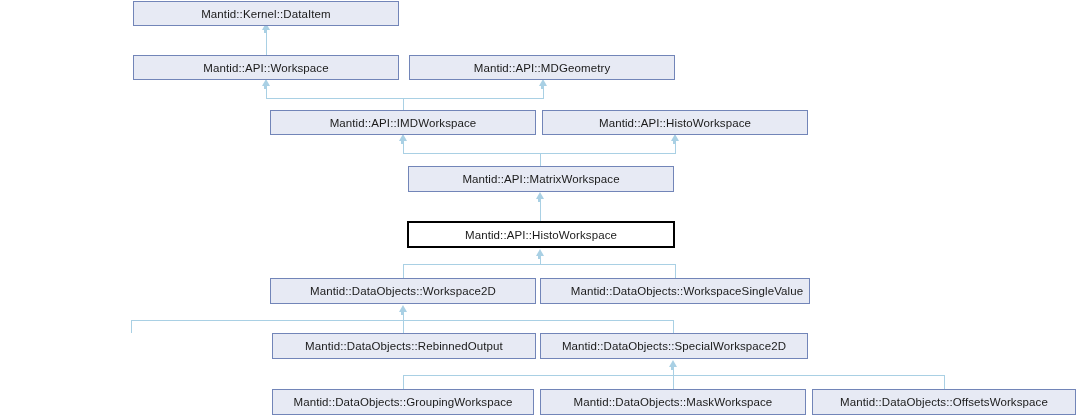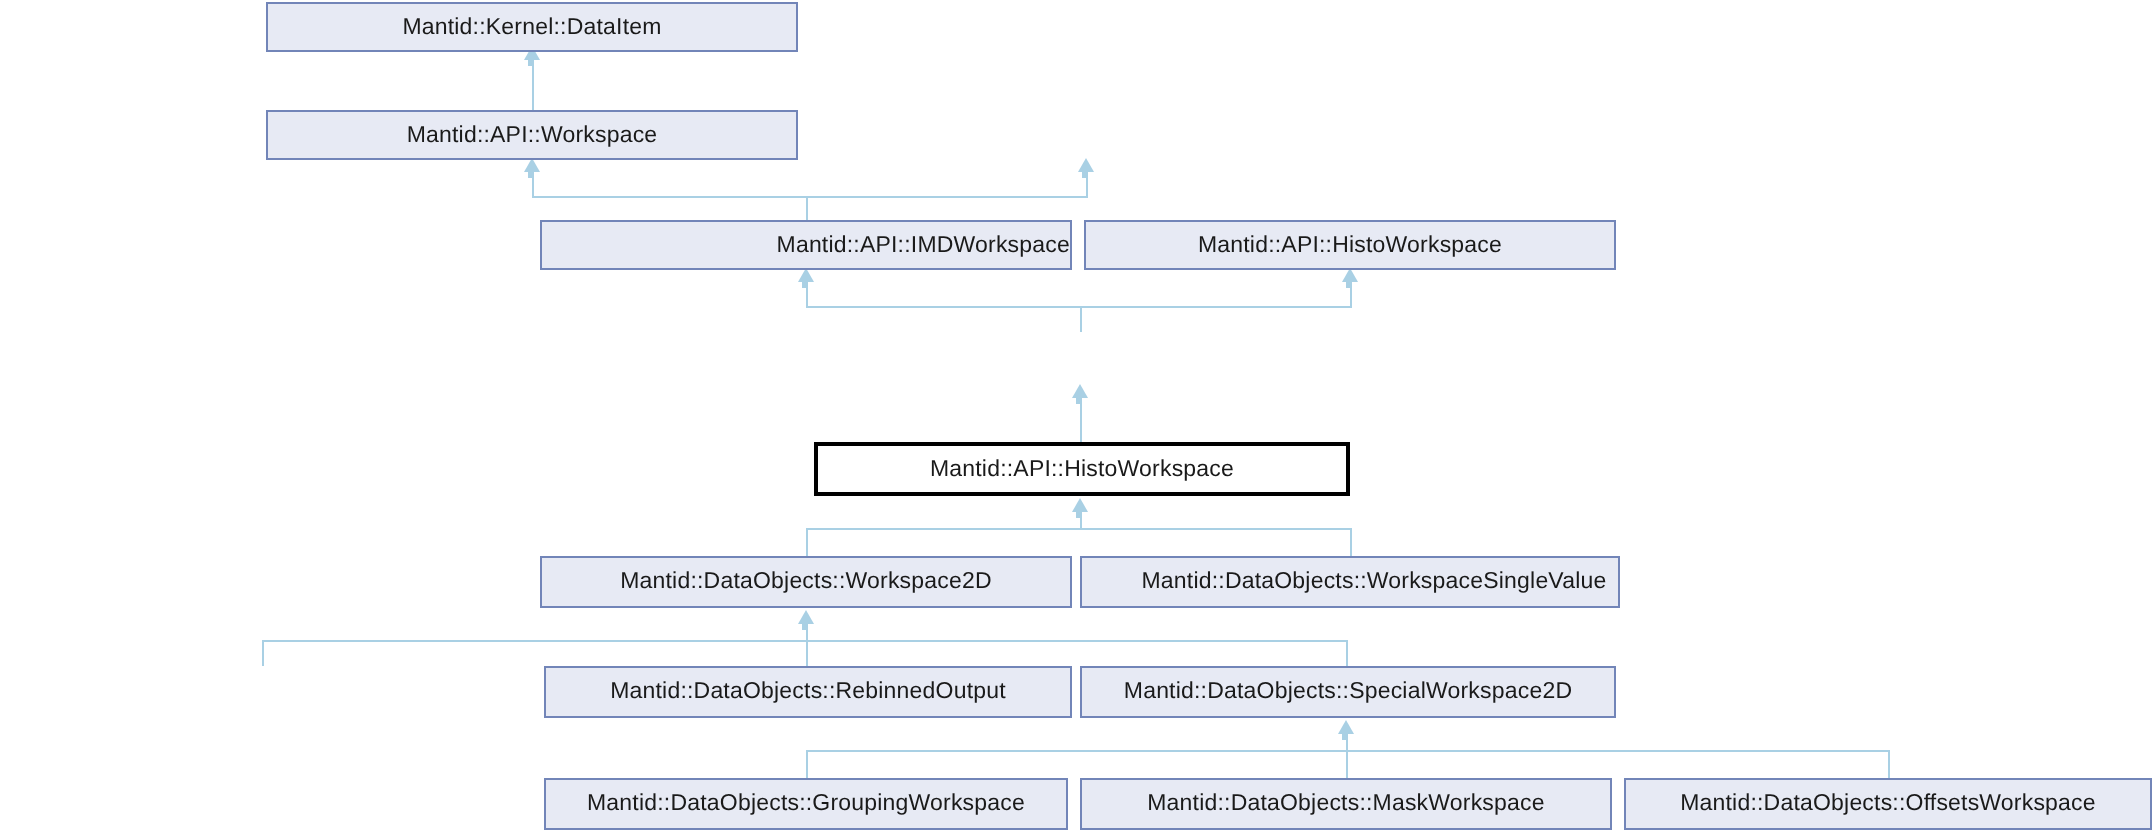--- a/index.html
+++ b/index.html
@@ -114,29 +114,35 @@
   <div class="edge-v" style="left:944px; top:375px; height:14px;"></div>
 
   <div class="node" style="left:133px; top:55px; width:266px; height:25px;">
     <span>Mantid::API::Workspace</span>
   </div>
 
   <div class="node" style="left:133px; top:1px; width:266px; height:25px;">
     <span>Mantid::Kernel::DataItem</span>
   </div>
 
+  <div class="node" style="left:409px; top:55px; width:266px; height:25px;">
+    <span>Mantid::API::MDGeometry</span>
+  </div>
 
-  <div class="node" style="left:270px; top:110px; width:266px; height:25px;justify-content:flex-end;">
+  <div class="node" style="left:270px; top:110px; width:266px; height:25px;">
     <span>Mantid::API::IMDWorkspace</span>
   </div>
 
   <div class="node" style="left:542px; top:110px; width:266px; height:25px;">
     <span>Mantid::API::HistoWorkspace</span>
   </div>
 
+  <div class="node" style="left:408px; top:166px; width:266px; height:26px;">
+    <span>Mantid::API::MatrixWorkspace</span>
+  </div>
 
   <div class="node current" style="left:407px; top:221px; width:268px; height:27px;">
     <span>Mantid::API::HistoWorkspace</span>
   </div>
 
   <div class="node" style="left:270px; top:278px; width:266px; height:26px;">
     <span>Mantid::DataObjects::Workspace2D</span>
   </div>
 
   <div class="node" style="left:540px; top:278px; width:270px; height:26px;padding-left:24px;">

